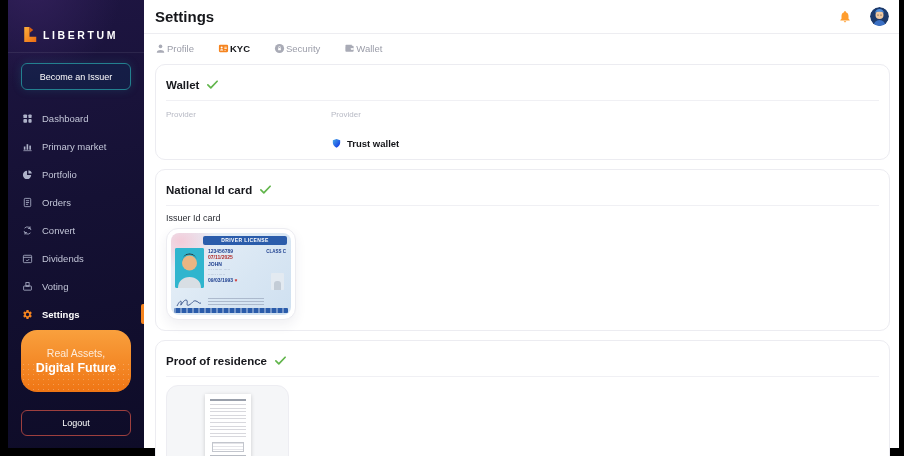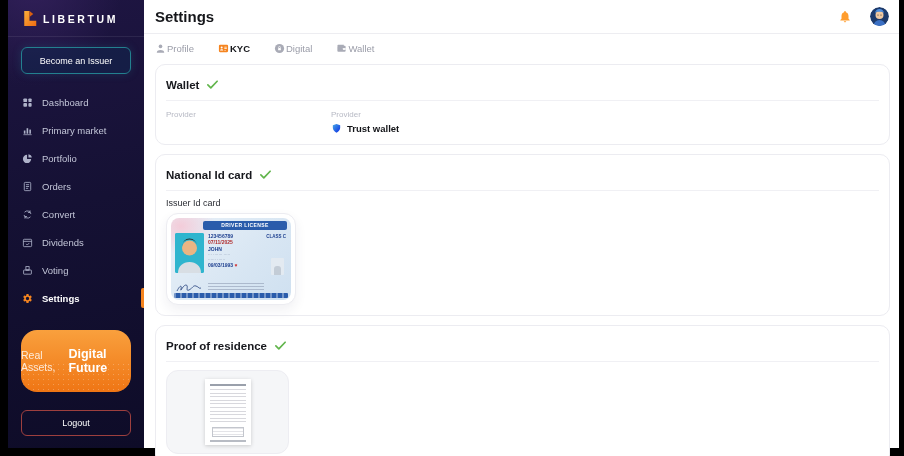--- a/index.html
+++ b/index.html
@@ -3,34 +3,34 @@
 <meta charset="utf-8">
 <style>
   html,body{margin:0;padding:0;}
   body{width:904px;height:456px;background:#000;font-family:"Liberation Sans",sans-serif;position:relative;overflow:hidden;}
   .app{position:absolute;left:8px;top:0;width:891px;height:448px;display:flex;background:#fff;}
 
   
   .sidebar{width:136px;flex:0 0 136px;display:flex;flex-direction:column;position:relative;color:#c3c6d8;
     background:radial-gradient(150px 180px at 18% -5%, #32205a 0%, rgba(50,32,90,0) 60%),
                linear-gradient(170deg,#1e1542 0%,#151134 45%,#0e0c28 100%);}
-  .logo-row{display:flex;align-items:center;gap:6px;padding:10px 0 9px 14px;border-bottom:1px solid rgba(255,255,255,.08);}
+  .logo-row{display:flex;align-items:center;gap:6px;padding:10px 0 9px 14px;border-bottom:1px solid rgba(255,255,255,.08);margin-top:16px;}
   .logo-text{color:#fff;font-size:10.5px;font-weight:600;letter-spacing:2.6px;}
   .issuer-btn{margin:10px 13px 4px;height:25px;border:1px solid #23808f;border-radius:6px;background:rgba(16,42,82,.45);
     color:#fff;font-size:9px;display:flex;align-items:center;justify-content:center;cursor:pointer;
     box-shadow:0 0 8px rgba(35,128,143,.25);}
   .nav{margin-top:10px;}
   .nav-item{display:flex;align-items:center;gap:9px;height:28px;padding-left:14px;font-size:9.5px;color:#c3c6d8;position:relative;cursor:pointer;}
   .nav-item svg{width:11px;height:11px;flex:0 0 11px;color:#aeb2c9;}
   .nav-item.active{color:#fff;font-weight:700;}
   .nav-item.active svg{color:#f5841f;}
   .active-indicator{position:absolute;right:0;top:4px;width:3px;height:20px;background:#f5841f;border-radius:2px 0 0 2px;}
   .promo{margin:auto 13px 0;position:relative;height:62px;border-radius:16px;overflow:hidden;
     background:linear-gradient(180deg,#f9a03d 0%,#ef7514 100%);
-    display:flex;flex-direction:row;align-items:center;justify-content:center;gap:2px;cursor:pointer;}
+    display:flex;flex-direction:column;align-items:center;justify-content:center;gap:2px;cursor:pointer;}
   .promo-pattern{position:absolute;left:0;right:0;bottom:-4px;height:55%;
     background-image:radial-gradient(rgba(255,255,255,.55) .5px,transparent 1px);background-size:5px 5px;opacity:.45;}
   .promo-line1{color:rgba(255,255,255,.82);font-size:10.5px;position:relative;}
   .promo-line2{color:#fff;font-size:12.5px;font-weight:700;position:relative;}
   .logout-btn{margin:18px 13px 12px;height:24px;border:1px solid rgba(205,80,70,.75);border-radius:6px;background:transparent;
     color:#fff;font-size:9px;display:flex;align-items:center;justify-content:center;cursor:pointer;text-align:center;}
 
   
   .main{flex:1;min-width:0;background:#fff;display:flex;flex-direction:column;}
   .header{height:33px;flex:0 0 33px;border-bottom:1px solid #ededf1;display:flex;align-items:center;padding:0 10px 0 11px;}
@@ -42,21 +42,21 @@
   .tab{display:flex;align-items:center;gap:1px;font-size:9.5px;color:#9a9ca8;cursor:pointer;}
   .tab svg{width:11px;height:11px;}
   .tab.active{color:#15161a;font-weight:700;}
 
   .content{padding:3px 9px 0 11px;}
   .card{border:1px solid #ececf1;border-radius:10px;padding:9px 10px 10px;margin-bottom:9px;background:#fff;}
   .card-title-row{display:flex;align-items:center;gap:7px;padding:4px 0 9px;border-bottom:1px solid #f0f0f4;}
   .card-title{font-size:11.5px;font-weight:700;color:#17181d;}
 
   .providers{display:grid;grid-template-columns:165px auto;padding-top:9px;}
-  .provider-label{font-size:8px;color:#b7b9c4;margin-bottom:4px;}
+  .provider-label{font-size:8px;color:#b7b9c4;margin-bottom:19px;}
   .provider-name{display:flex;align-items:center;gap:5px;font-size:9.5px;font-weight:700;color:#141519;}
   .provider-name svg{width:11px;height:11px;}
 
   .thumb-row{display:flex;gap:11px;margin-top:7px;}
   .thumb-col{display:flex;flex-direction:column;gap:5px;}
   .thumb-label{font-size:9px;color:#2b2d34;}
   .id-thumb{width:120px;height:82px;border:1px solid #ececf1;border-radius:12px;background:#fff;padding:4px;
     box-shadow:0 5px 12px rgba(40,40,80,.07);cursor:pointer;}
   .thumb-inner{position:relative;width:100%;height:100%;border-radius:8px;overflow:hidden;}
 
@@ -246,21 +246,21 @@
           <rect x="13.5" y="15" width="4" height="1.6" rx=".8" fill="#fff"></rect>
           </svg>
         <span>KYC</span>
       </div>
       <div class="tab">
         <svg viewBox="0 0 24 24">
           <circle cx="12" cy="12" r="10" fill="#a9abb6"></circle>
           <rect x="9" y="11" width="6" height="5" rx="1" fill="#fff"></rect>
           <path d="M10 11V9.5a2 2 0 0 1 4 0V11" fill="none" stroke="#fff" stroke-width="1.4"></path>
           </svg>
-        <span>Digital</span>
+        <span>Security</span>
       </div>
       <div class="tab">
         <svg viewBox="0 0 24 24">
           <path d="M3 6a2 2 0 0 1 2-2h12v3H5z" fill="#a9abb6"></path>
           <rect x="3" y="6" width="18" height="13" rx="2" fill="#a9abb6"></rect>
           <rect x="15" y="11" width="6" height="4" rx="1" fill="#fff"></rect>
             <circle cx="17.5" cy="13" r="1" fill="#a9abb6"></circle>
           </svg>
         <span>Wallet</span>
       </div>

